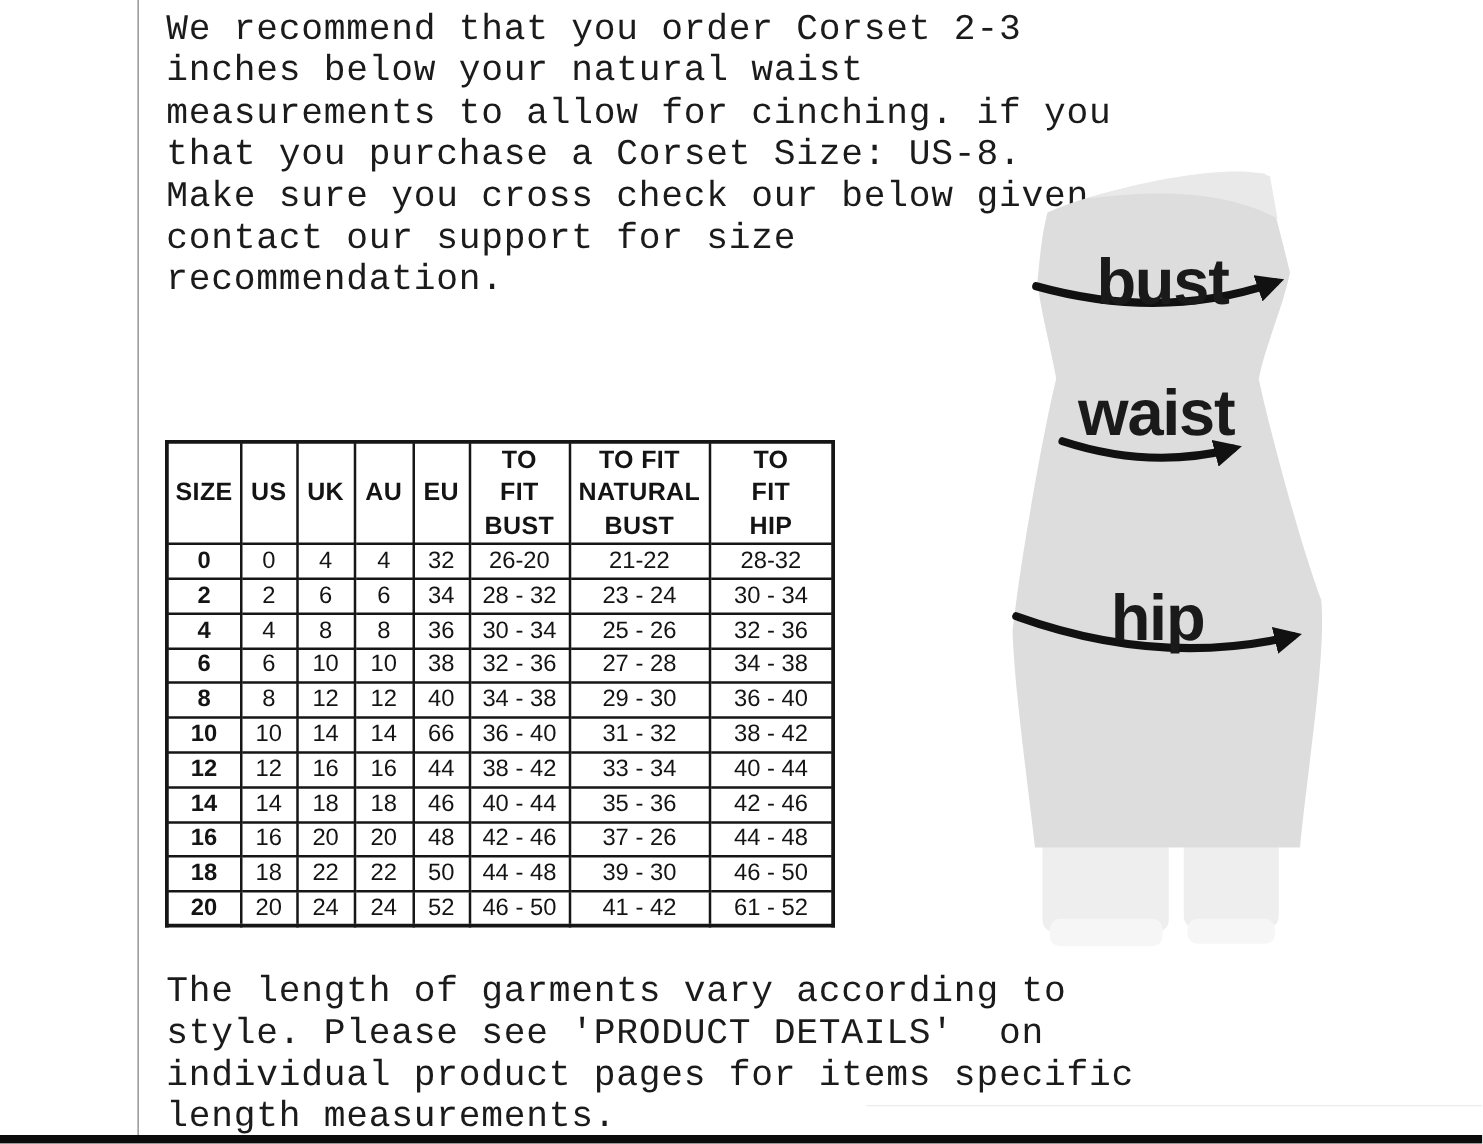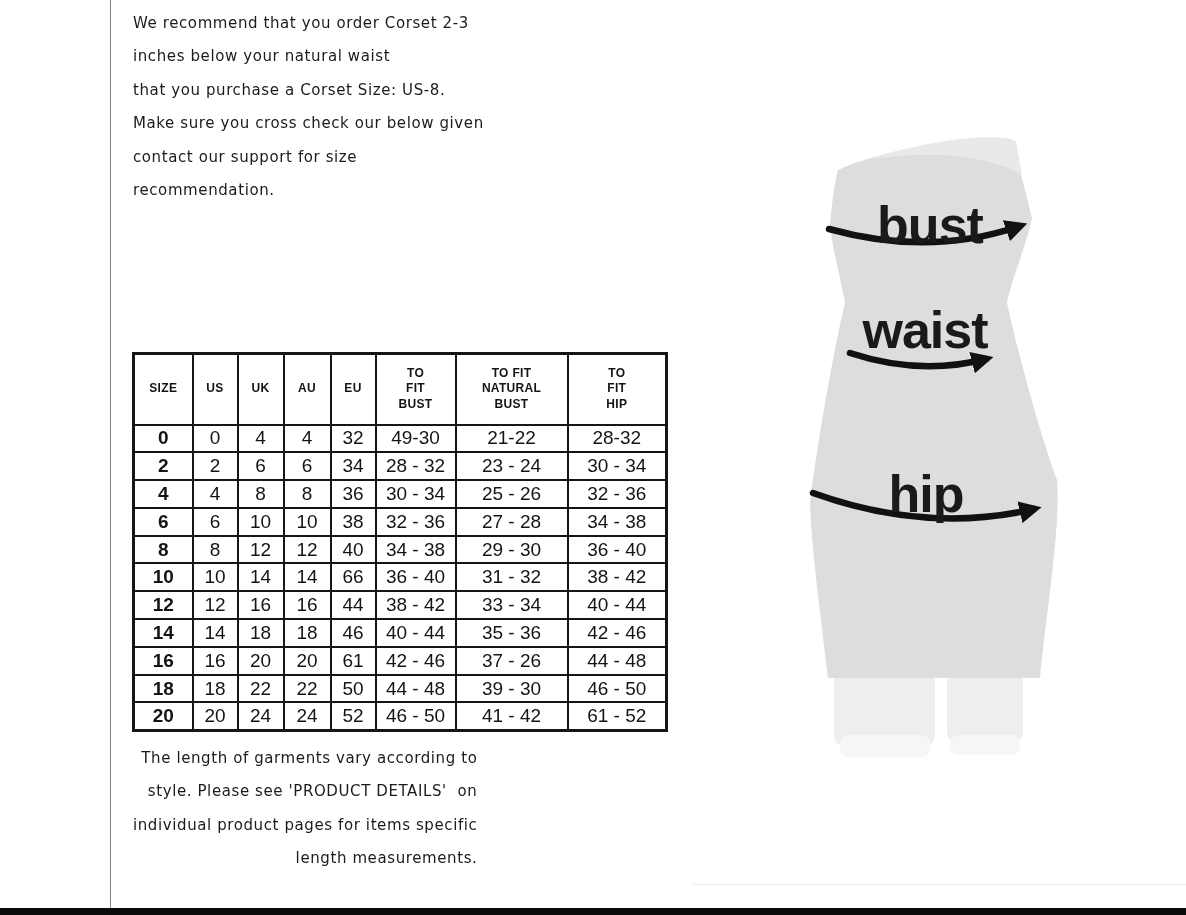--- a/index.html
+++ b/index.html
@@ -31,28 +31,29 @@
     position: absolute;
     left: 693px; top: 884px;
     width: 493px; height: 1px;
     background: #ececec;
   }
 
   
   .para {
     position: absolute;
     left: 133px;
-    font-size: 15px;
+    font-size: 29px;
     line-height: 33.4px;
     letter-spacing: 0.6px;
     color: #1b1b1b;
+    font-family: Liberation Mono, monospace;
   }
   .para .pline { white-space: pre; }
   #intro { top: 7px; }
-  #outro { top: 742px; text-align: right; }
+  #outro { top: 777px; }
 
   
   .table-wrap {
     position: absolute;
     left: 132px; top: 352px;
   }
   table.size-chart {
     border-collapse: collapse;
     table-layout: fixed;
     width: 533px;
@@ -64,21 +65,21 @@
   table.size-chart th,
   table.size-chart td {
     border: 2px solid #161616;
     text-align: center;
     vertical-align: middle;
     padding: 0 1px;
     overflow: hidden;
   }
   table.size-chart thead th {
     height: 71px;
-    font-size: 12px;
+    font-size: 20px;
     font-weight: bold;
     line-height: 1.32;
     letter-spacing: 0.3px;
     white-space: pre-line;
   }
   table.size-chart tbody td {
     height: 27.8px;
     font-size: 19px;
     white-space: nowrap;
   }
@@ -101,20 +102,21 @@
 </head>
 <body>
 
 <div id="screen">
 
   <div class="left-line"></div>
 
   <div id="intro" class="para">
       <div class="pline">We recommend that you order Corset 2-3</div>
       <div class="pline">inches below your natural waist</div>
+      <div class="pline">measurements to allow for cinching. if you</div>
       <div class="pline">that you purchase a Corset Size: US-8.</div>
       <div class="pline">Make sure you cross check our below given</div>
       <div class="pline">contact our support for size</div>
       <div class="pline">recommendation.</div>
     </div>
 
   <div class="table-wrap">
     <table class="size-chart">
       <colgroup>
         <col style="width:59px">
@@ -144,21 +146,21 @@
 HIP</th>
           </tr>
       </thead>
       <tbody>
           <tr>
             <td>0</td>
             <td>0</td>
             <td>4</td>
             <td>4</td>
             <td>32</td>
-            <td>49-30</td>
+            <td>26-20</td>
             <td>21-22</td>
             <td>28-32</td>
           </tr>
           <tr>
             <td>2</td>
             <td>2</td>
             <td>6</td>
             <td>6</td>
             <td>34</td>
             <td>28 - 32</td>
@@ -223,21 +225,21 @@
             <td>46</td>
             <td>40 - 44</td>
             <td>35 - 36</td>
             <td>42 - 46</td>
           </tr>
           <tr>
             <td>16</td>
             <td>16</td>
             <td>20</td>
             <td>20</td>
-            <td>61</td>
+            <td>48</td>
             <td>42 - 46</td>
             <td>37 - 26</td>
             <td>44 - 48</td>
           </tr>
           <tr>
             <td>18</td>
             <td>18</td>
             <td>22</td>
             <td>22</td>
             <td>50</td>

